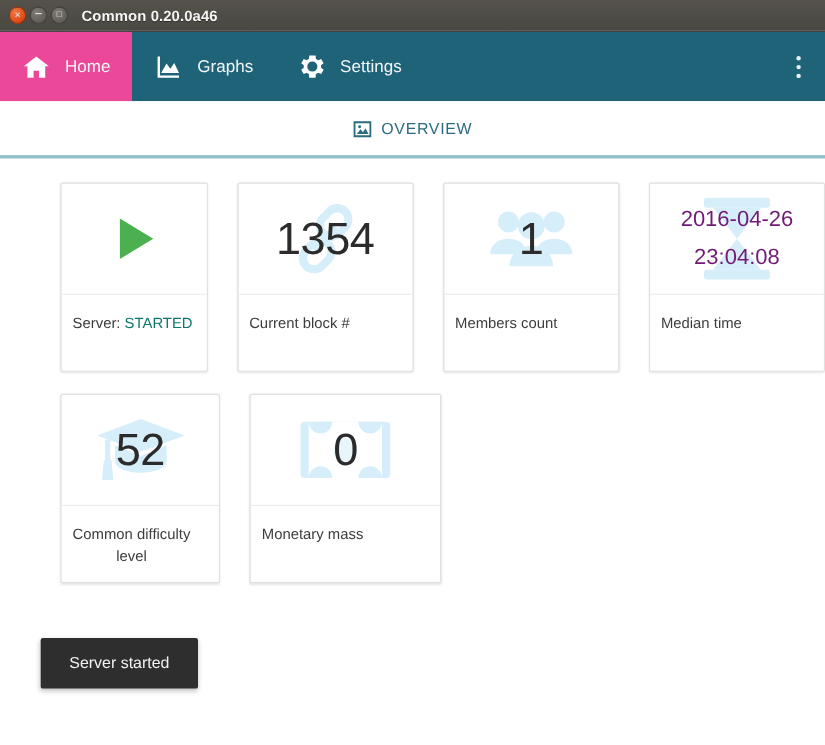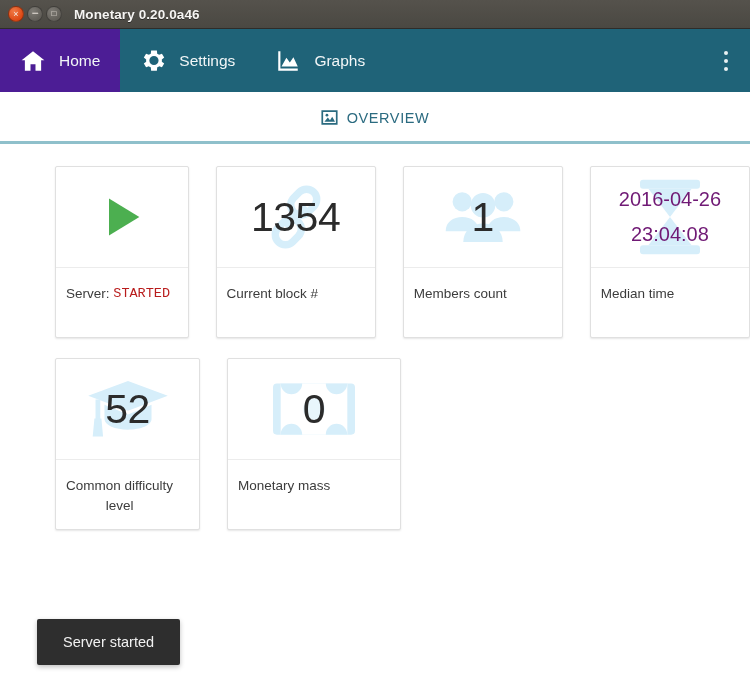--- a/index.html
+++ b/index.html
@@ -55,21 +55,21 @@
     position: relative;
   }
   .nav-item {
     display: flex;
     align-items: center;
     gap: 11px;
     padding: 0 20px 0 18px;
     cursor: pointer;
     user-select: none;
   }
-  .nav-item.active { background: #4c1d95; }
+  .nav-item.active { background: #ec4899; }
   .nav-label { font-size: 15.5px; color: #f2f6f7; font-weight: 400; }
   .nav-icon { display: flex; align-items: center; justify-content: center; width: 30px; height: 30px; }
   .nav-icon svg { display: block; }
 
   .nav-spacer { flex: 1; }
   .overflow-btn {
     width: 48px;
     display: flex; flex-direction: column;
     align-items: center; justify-content: center;
     gap: 4px;
@@ -164,28 +164,28 @@
     height: 69px;
     display: flex;
     align-items: flex-start;
     justify-content: flex-start;
     padding: 16px 10px 0;
     text-align: center;
     font-size: 13.5px;
     color: #3c3c3c;
     line-height: 1.45;
   }
-  .started { color: #b91c1c; font-family: Liberation Mono, monospace; }
+  .started { color: #0f766e; }
   .caption-label { white-space: pre-line; }
 
   
   .toast {
     position: absolute;
     left: 37px;
-    top: 619px;
+    top: 580px;
     background: #2e2e2e;
     color: #f1f1f1;
     padding: 0 26px;
     height: 46px;
     display: flex;
     align-items: center;
     justify-content: flex-end;
     border-radius: 2px;
     font-size: 14.5px;
     box-shadow: 0 2px 5px rgba(0,0,0,0.25);
@@ -199,51 +199,51 @@
     <div class="winbtn close">
       <span class="glyph">×</span>
     </div>
     <div class="winbtn min">
       <span class="glyph">−</span>
     </div>
     <div class="winbtn max">
       <span class="glyph">□</span>
     </div>
   </div>
-  <div class="win-title">Monetary 0.20.0a46</div>
+  <div class="win-title">Common 0.20.0a46</div>
 </div>
 
 <div class="navbar">
 
   <div class="nav-item active">
     <span class="nav-icon">
       <svg width="28" height="26" viewBox="0 0 24 24" fill="#ffffff">
         <path d="M12 3L1.5 11.3h3V21h5.2v-6h4.6v6H19.5v-9.7h3z"></path>
       </svg>
     </span>
     <span class="nav-label">Home</span>
-  </div>
-
-  <div class="nav-item">
-    <span class="nav-icon">
-      <svg width="27" height="27" viewBox="0 0 24 24" fill="#ffffff">
-        <path d="M19.4 13a7.8 7.8 0 000-2l2.1-1.6-2-3.5-2.5 1a7.7 7.7 0 00-1.7-1L15 3H9.9l-.3 2.9c-.6.3-1.2.6-1.7 1l-2.5-1-2 3.5L5.5 11a7.8 7.8 0 000 2l-2.1 1.6 2 3.5 2.5-1c.5.4 1.1.8 1.7 1l.3 2.9H15l.3-2.9c.6-.2 1.2-.6 1.7-1l2.5 1 2-3.5zm-7 3.1a4.1 4.1 0 110-8.2 4.1 4.1 0 010 8.2z"></path>
-      </svg>
-    </span>
-    <span class="nav-label">Settings</span>
   </div>
 
   <div class="nav-item">
     <span class="nav-icon">
       <svg width="28" height="26" viewBox="0 0 24 24">
         <path d="M3 3v18h18v-2H5V3z" fill="#ffffff"></path>
         <path d="M6 17l4.5-8 3.2 4.4L17 8.5 21 17z" fill="#ffffff"></path>
       </svg>
     </span>
     <span class="nav-label">Graphs</span>
+  </div>
+
+  <div class="nav-item">
+    <span class="nav-icon">
+      <svg width="27" height="27" viewBox="0 0 24 24" fill="#ffffff">
+        <path d="M19.4 13a7.8 7.8 0 000-2l2.1-1.6-2-3.5-2.5 1a7.7 7.7 0 00-1.7-1L15 3H9.9l-.3 2.9c-.6.3-1.2.6-1.7 1l-2.5-1-2 3.5L5.5 11a7.8 7.8 0 000 2l-2.1 1.6 2 3.5 2.5-1c.5.4 1.1.8 1.7 1l.3 2.9H15l.3-2.9c.6-.2 1.2-.6 1.7-1l2.5 1 2-3.5zm-7 3.1a4.1 4.1 0 110-8.2 4.1 4.1 0 010 8.2z"></path>
+      </svg>
+    </span>
+    <span class="nav-label">Settings</span>
   </div>
 
 
   <div class="nav-spacer"></div>
 
   <div class="overflow-btn">
     <i></i>
     <i></i>
     <i></i>
   </div>

